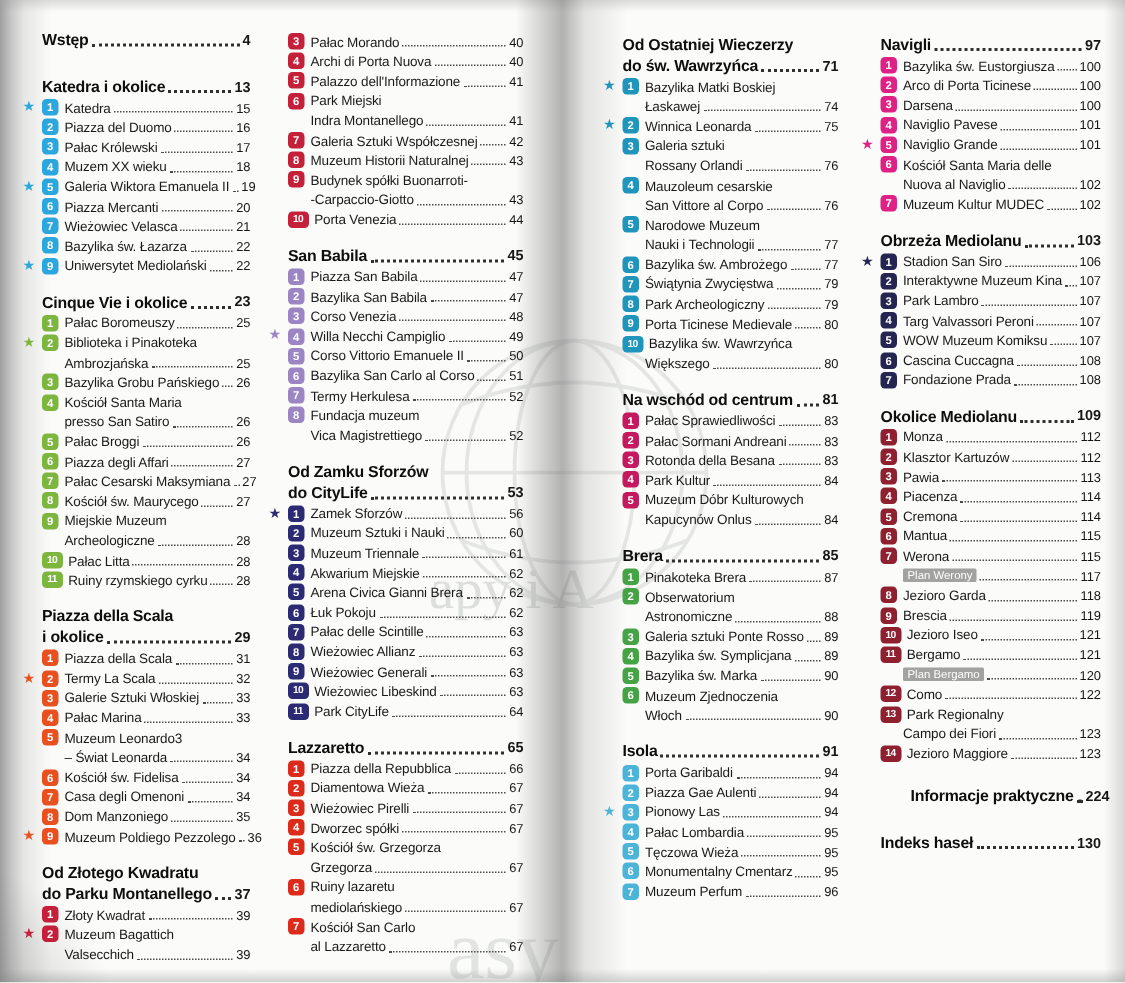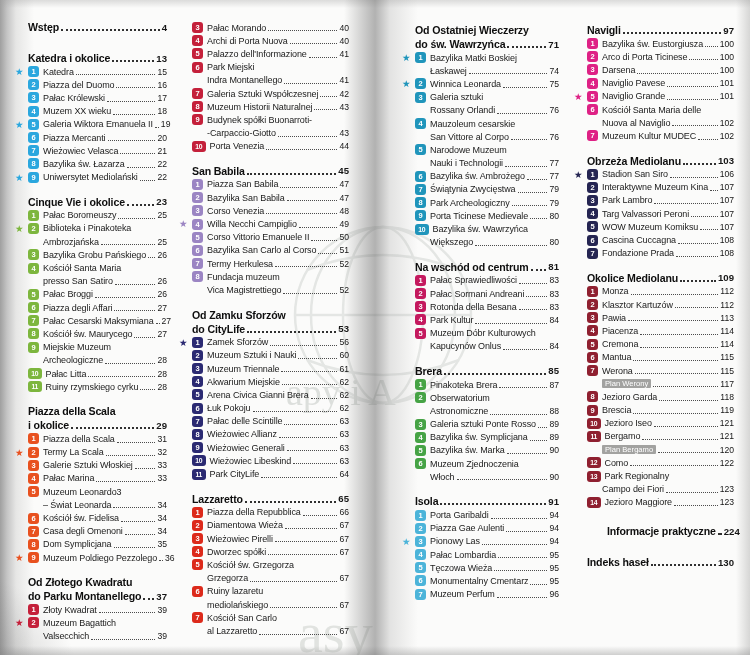--- a/index.html
+++ b/index.html
@@ -266,21 +266,21 @@
             <span class="pg">34</span>
           </div>
           <div class="row">
             <span class="badge" style="background: rgb(232, 81, 31);">7</span>
             <span class="lbl">Casa degli Omenoni</span>
             <span class="dots"></span>
             <span class="pg">34</span>
           </div>
           <div class="row">
             <span class="badge" style="background: rgb(232, 81, 31);">8</span>
-            <span class="lbl">Dom Symplicjana</span>
+            <span class="lbl">Dom Manzoniego</span>
             <span class="dots"></span>
             <span class="pg">35</span>
           </div>
           <div class="row">
             <span class="star" style="color: rgb(232, 81, 31);">★</span>
             <span class="badge" style="background: rgb(232, 81, 31);">9</span>
             <span class="lbl">Muzeum Poldiego Pezzolego</span>
             <span class="dots"></span>
             <span class="pg">36</span>
           </div>

